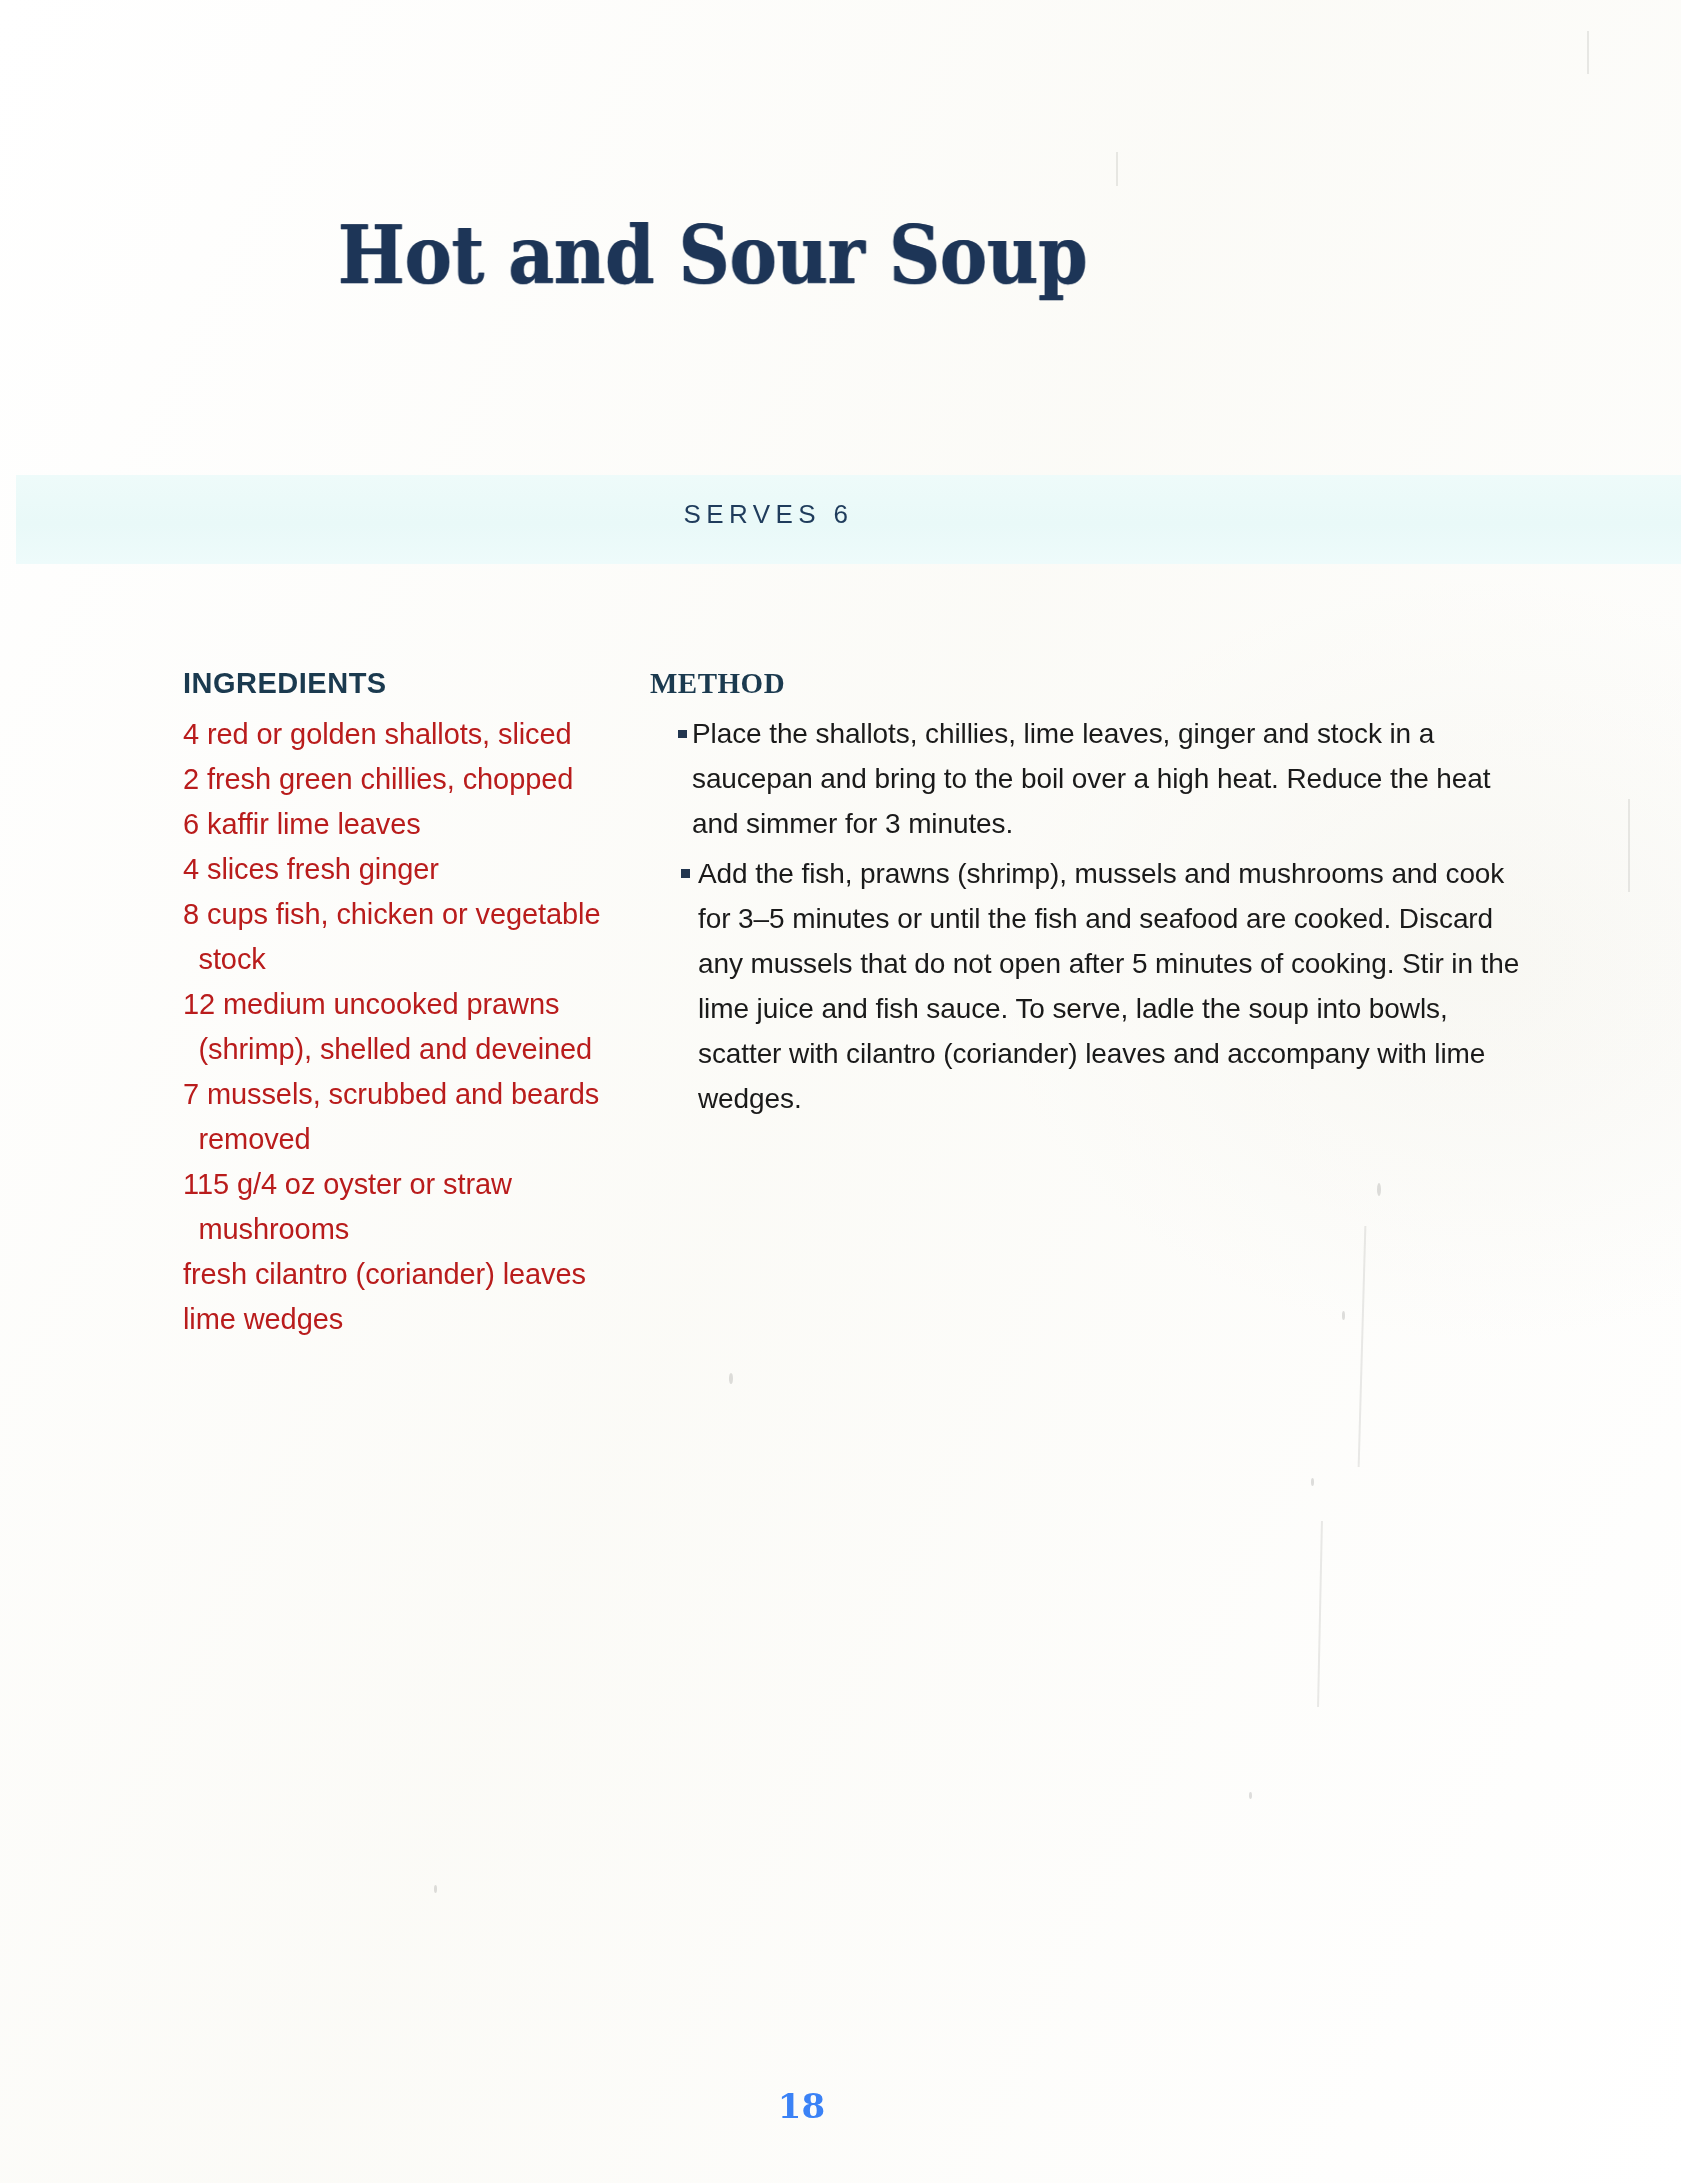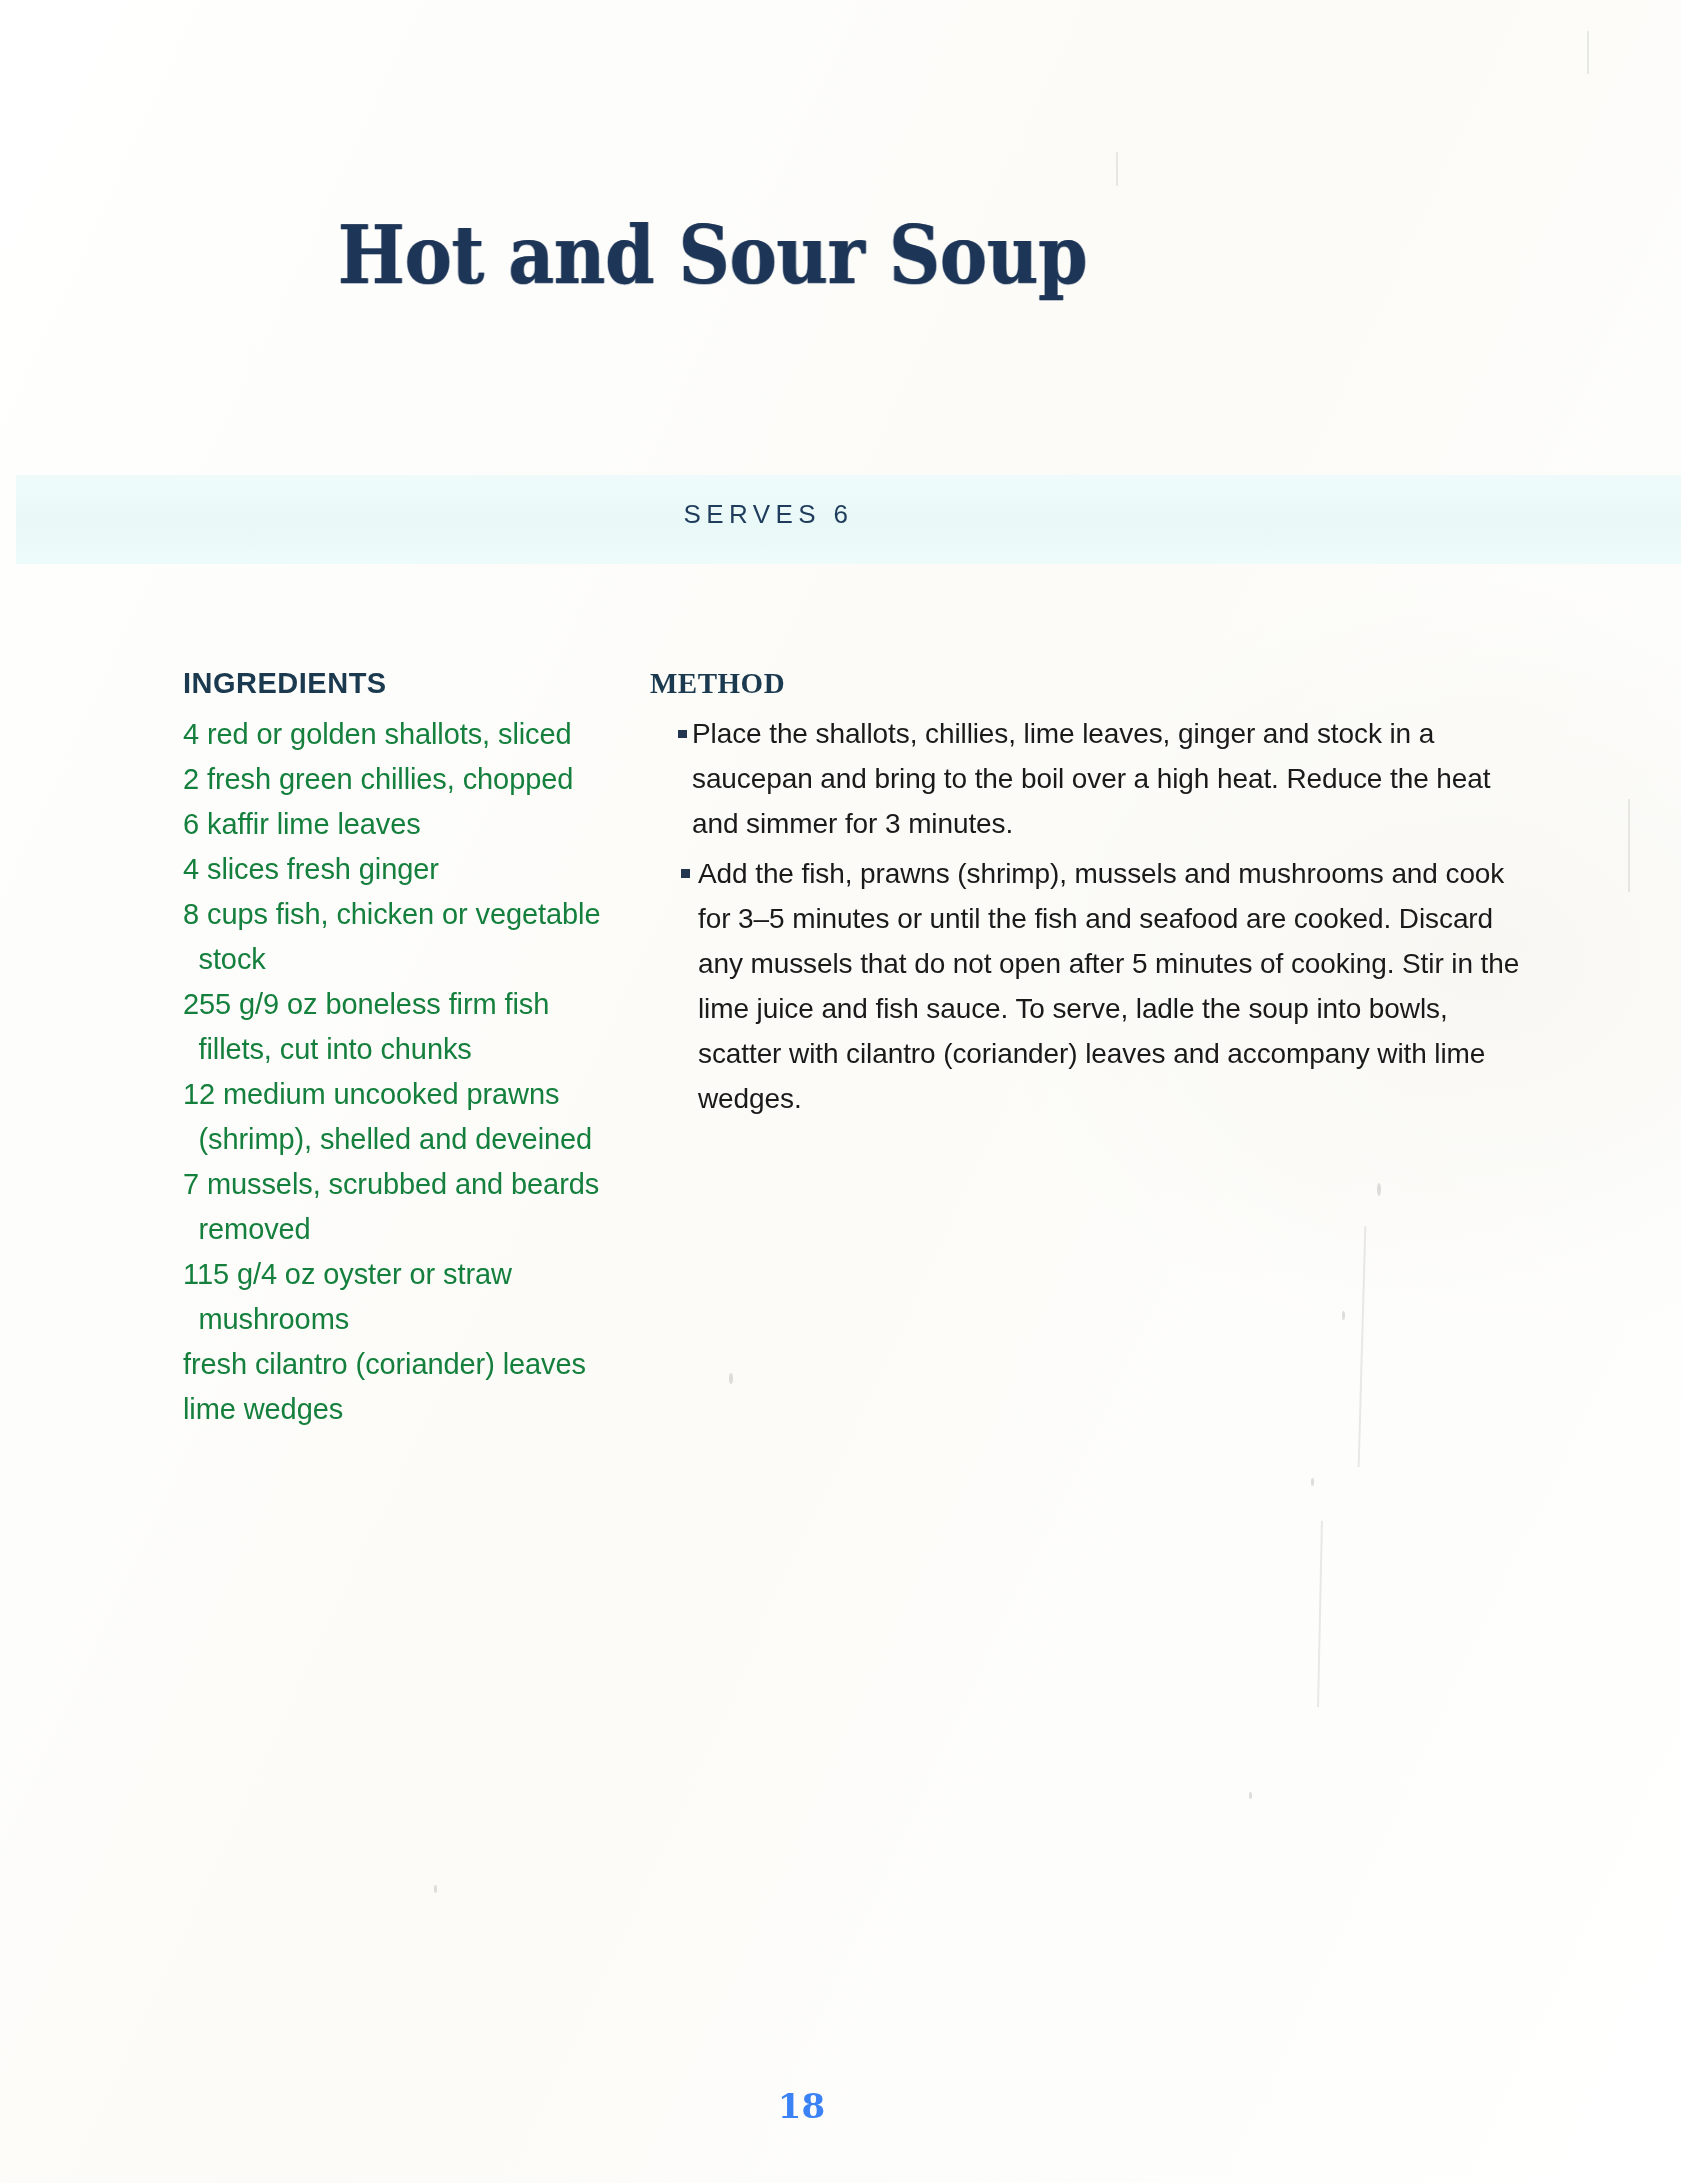--- a/index.html
+++ b/index.html
@@ -100,21 +100,21 @@
     width: 434px;
   }
   .ingredients .col-heading { margin-bottom: 12.4px; }
 
   .ing-list {
     list-style: none;
     margin: 0;
     padding: 0;
     font-size: 29px;
     line-height: 45px;
-    color: #15803d;
+    color: #b91c1c;
     letter-spacing: -0.1px;
   }
   .ing-list li {
     padding-left: 15.5px;
     text-indent: -15.5px;
     margin: 0;
   }
 
   .method {
     position: absolute;
@@ -189,21 +189,20 @@
   </div>
 
   <div class="ingredients">
     <div class="col-heading">INGREDIENTS</div>
     <ul class="ing-list">
       <li>4 red or golden shallots, sliced</li>
       <li>2 fresh green chillies, chopped</li>
       <li>6 kaffir lime leaves</li>
       <li>4 slices fresh ginger</li>
       <li>8 cups fish, chicken or vegetable stock</li>
-      <li>255 g/9 oz boneless firm fish fillets, cut into chunks</li>
       <li>12 medium uncooked prawns (shrimp), shelled and deveined</li>
       <li>7 mussels, scrubbed and beards removed</li>
       <li>115 g/4 oz oyster or straw mushrooms</li>
       <li>fresh cilantro (coriander) leaves</li>
       <li>lime wedges</li>
     </ul>
   </div>
 
   <div class="method">
     <div class="col-heading">METHOD</div>

